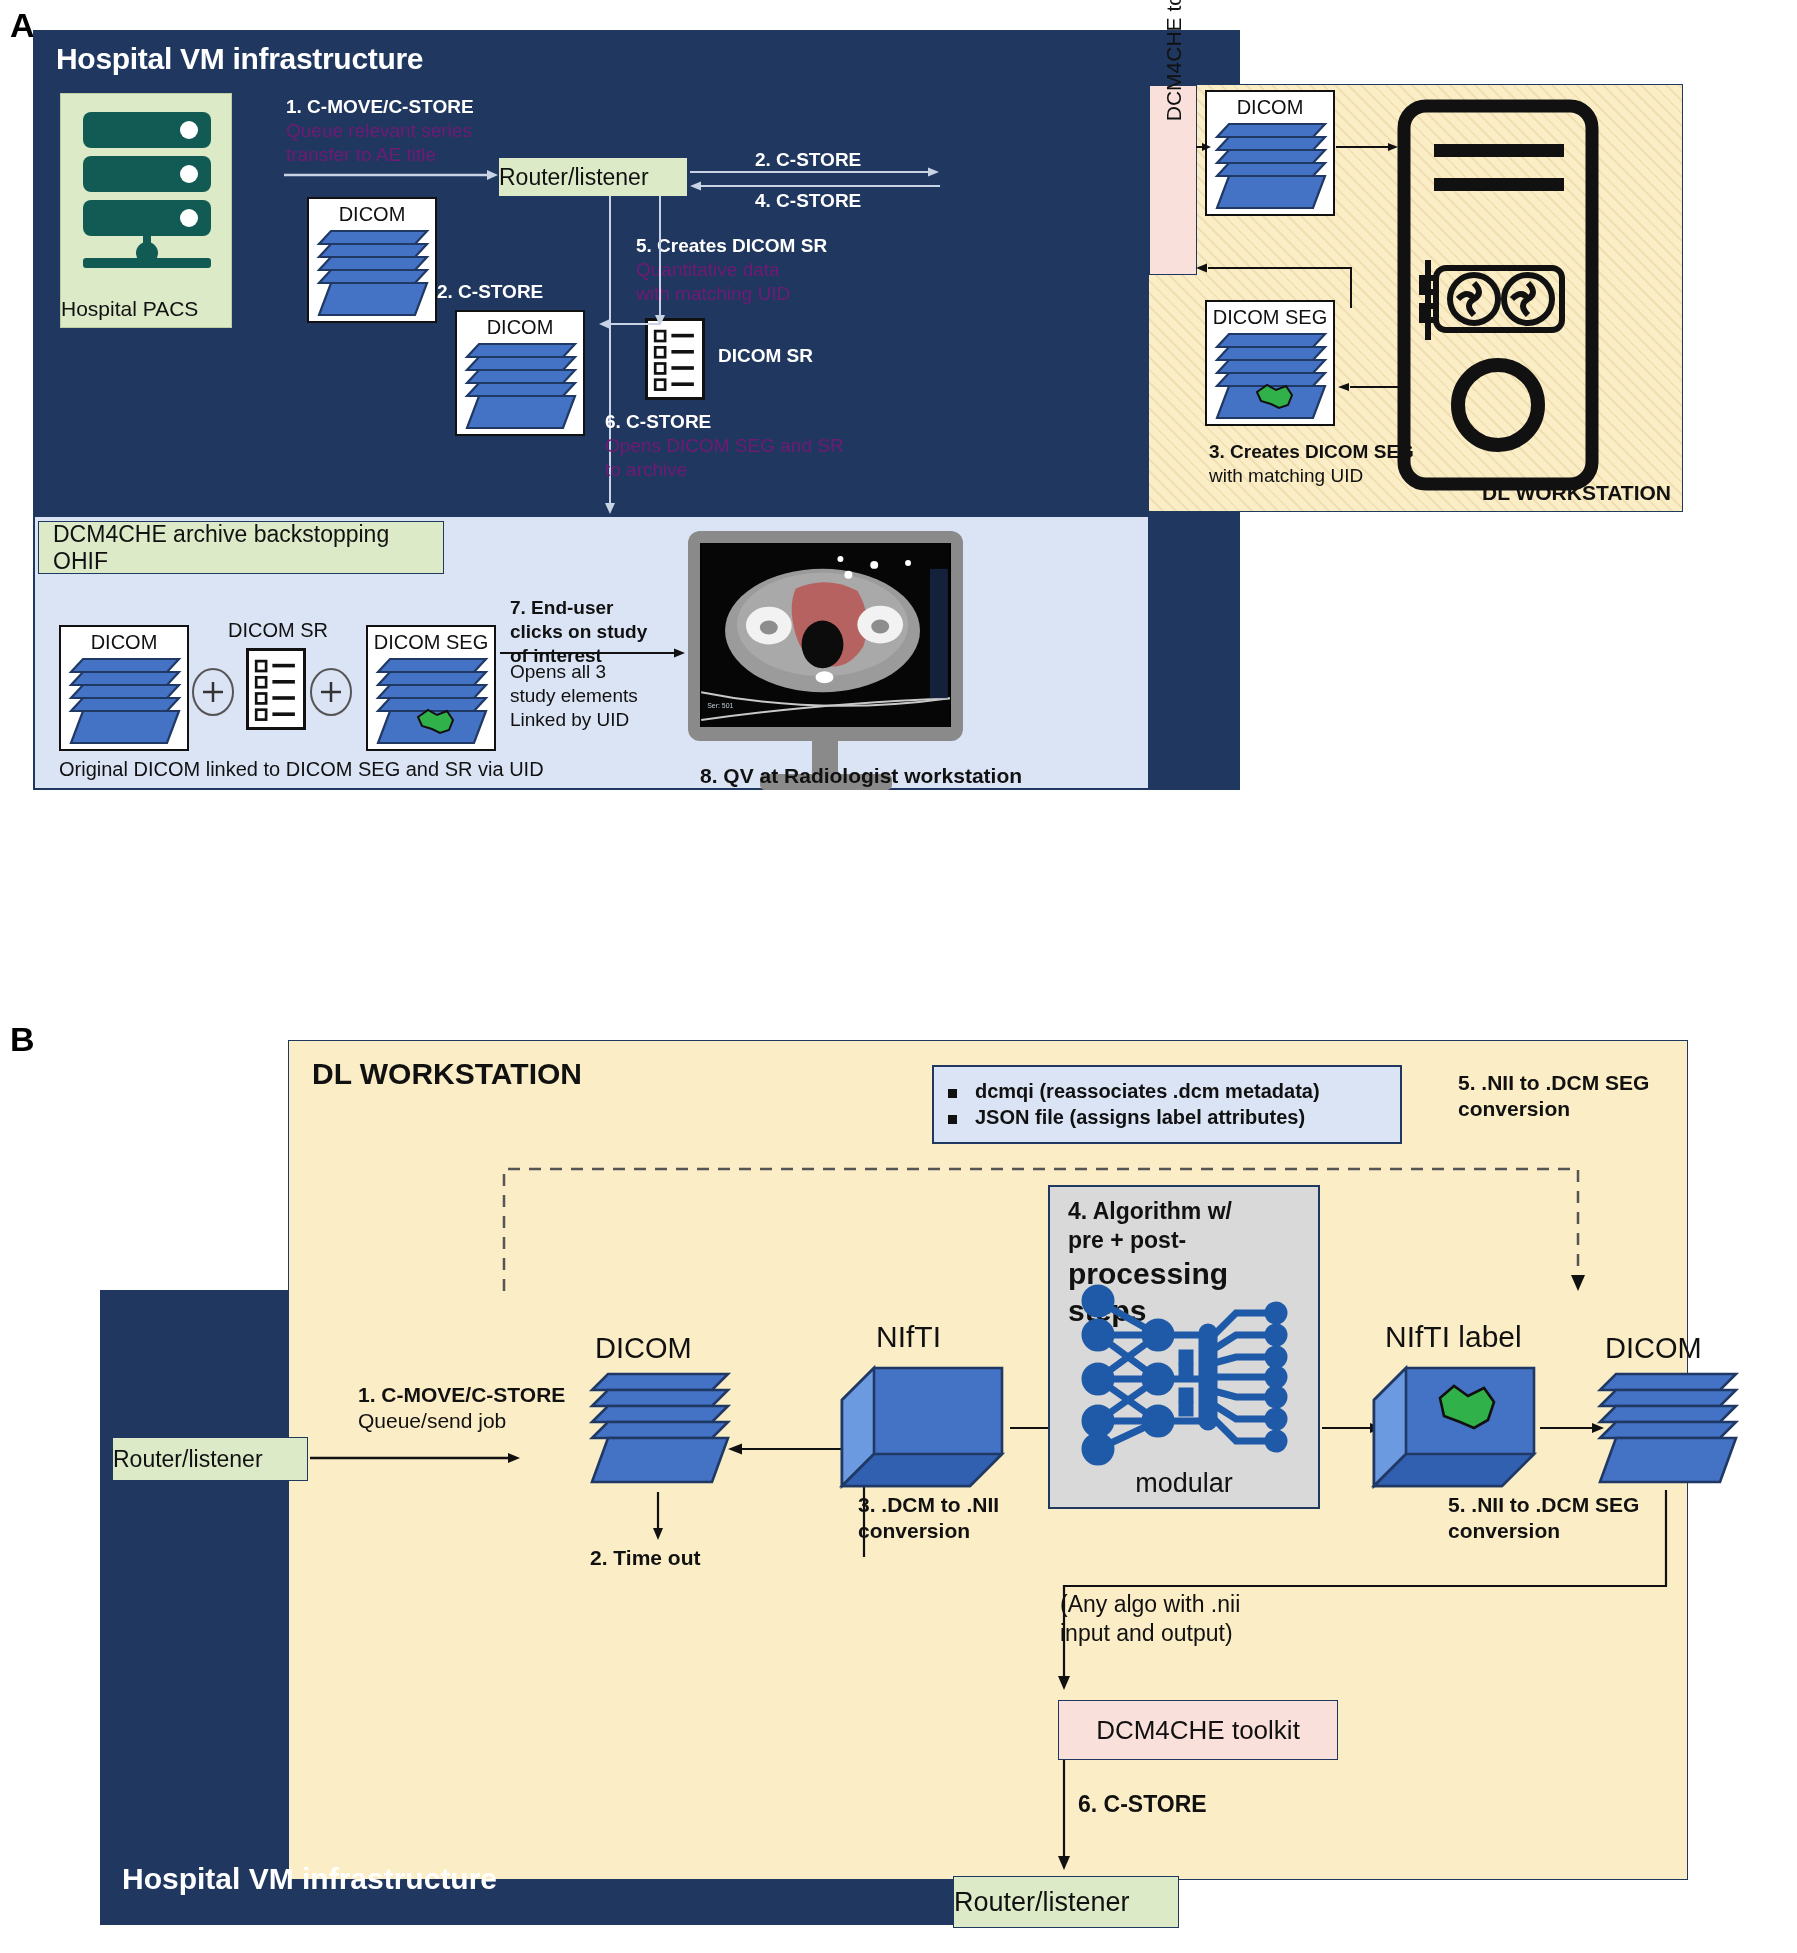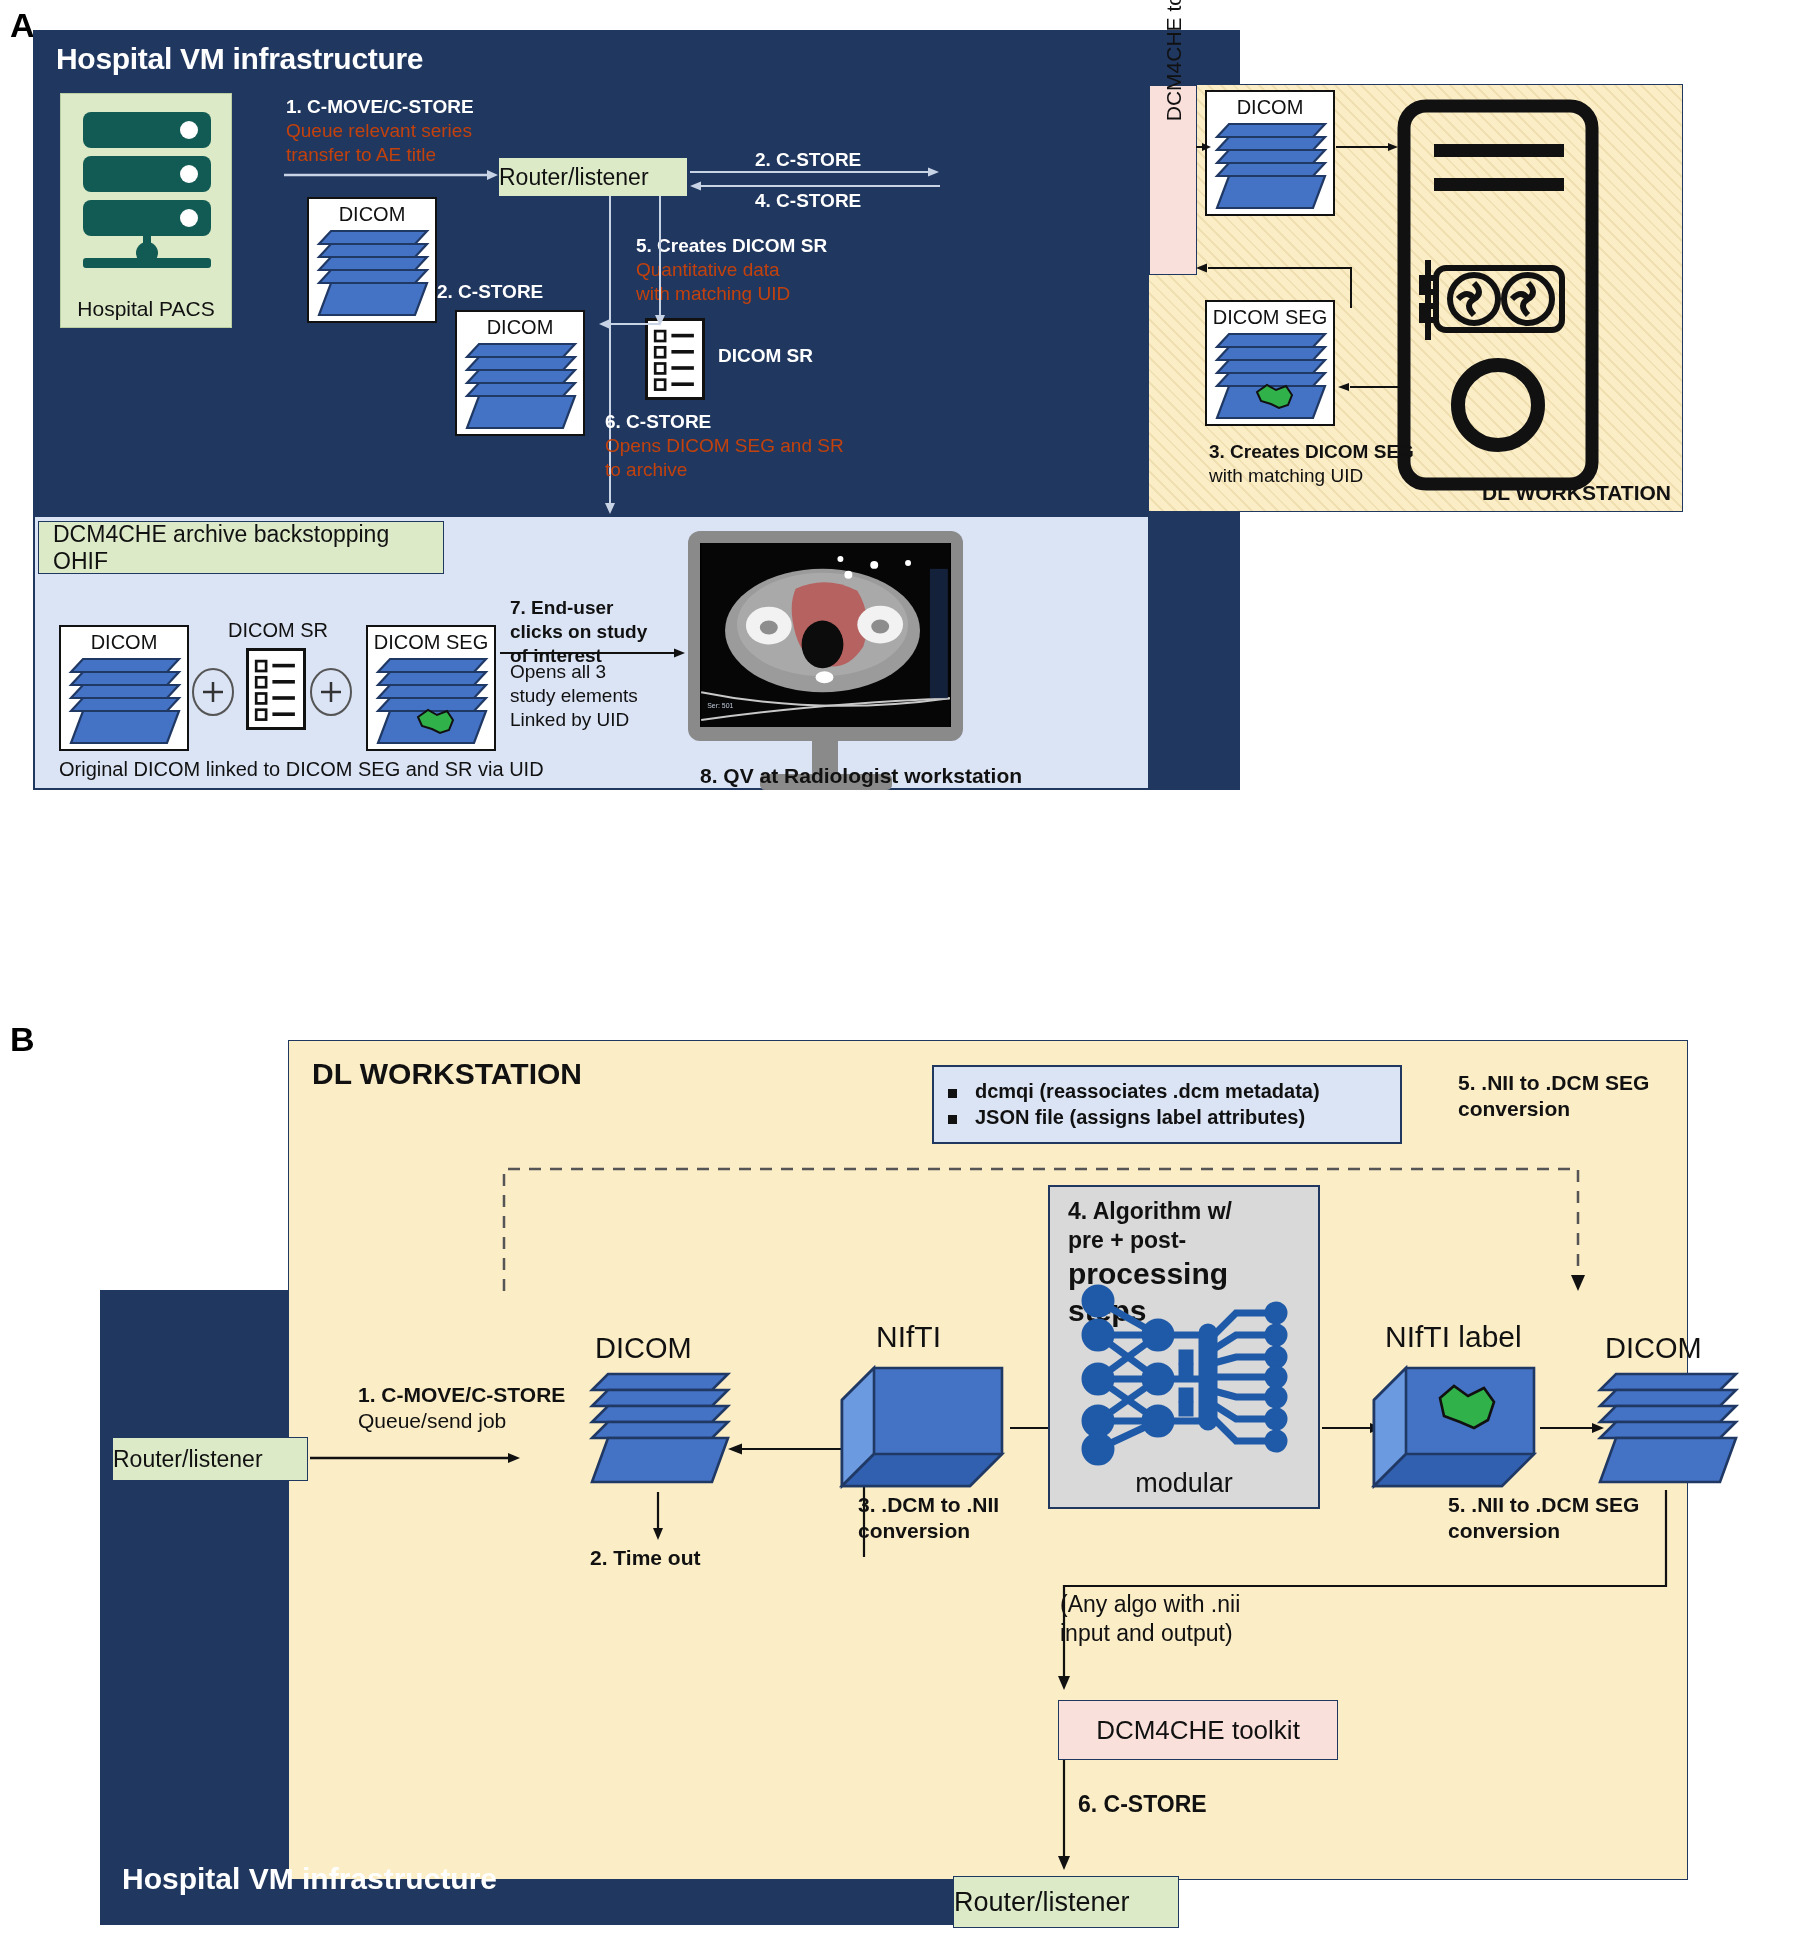--- a/index.html
+++ b/index.html
@@ -30,24 +30,24 @@
     left: 56px; top: 42px;
     font-size: 30px; font-weight: bold; color: #ffffff;
     letter-spacing: -0.3px;
   }
   .pacs-card {
     left: 60px; top: 93px; width: 172px; height: 235px;
     background: #dceac8; border: 1px solid #b9cfa2;
   }
   .pacs-label {
     position: absolute; bottom: 6px; left: 0; width: 100%;
-    text-align: center; font-size: 21px; color: #111;
+    text-align: left; font-size: 21px; color: #111;
   }
   .pacs-icon { position:absolute; left: 20px; top: 16px; width: 132px; height: 160px; }
-  .txt-white { color: #c2410c; font-size: 19px; line-height: 1.25; }
+  .txt-white { color: #701a75; font-size: 19px; line-height: 1.25; }
   .txt-black { color: #111111; font-size: 19px; line-height: 1.25; }
   .txt-b-white { color: #ffffff; font-size: 19px; font-weight: bold; line-height: 1.25; }
   .txt-b-black { color: #111111; font-size: 19px; font-weight: bold; line-height: 1.25; }
 
   .dicom-box {
     background: #ffffff; border: 2px solid #111;
   }
   .dicom-title {
     position: absolute; top: 4px; left: 0; width: 100%;
     text-align: center; font-size: 20px; color: #111;

